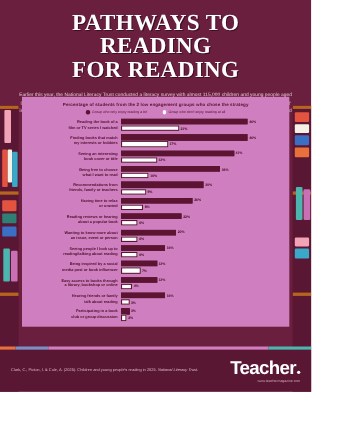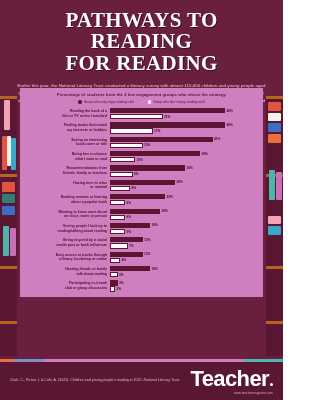--- a/index.html
+++ b/index.html
@@ -3,21 +3,21 @@
 <meta charset="utf-8">
 <style>
   * { box-sizing: border-box; margin: 0; padding: 0; }
   html, body {
     width: 283px; height: 400px;
     font-family: "Liberation Sans", sans-serif;
     overflow: hidden;
   }
   .poster {
     position: relative;
-    width: 283px; height: 400px;
+    width: 283px; height: 356px;
     background: #6b1f3f;
   }
 
   
   .shelf-col {
     position: absolute; top: 96px; width: 17px; height: 260px;
     background: #5a1733; overflow: hidden;
   }
   .shelf-col.left  { left: 0; }
   .shelf-col.right { right: 0; }
@@ -129,21 +129,21 @@
   .citation {
     color: #dcb8c8; font-size: 3.6px; line-height: 1.6;
     flex: 1;
   }
   .citation .ital { font-style: italic; }
   .brand { text-align: right; }
   .brand-name {
     color: #ffffff;
     font-family: "Liberation Sans", sans-serif;
     font-weight: bold;
-    font-size: 22px;
+    font-size: 17px;
     letter-spacing: -0.6px;
     line-height: 1;
   }
   .brand-url {
     color: #d2a8ba; font-size: 3.2px; margin-top: 1px;
   }
   .brand-dot {
     display: inline-block; width: 3px; height: 3px;
     background: #ffffff; border-radius: 50%;
     margin-left: 1px; vertical-align: baseline;

